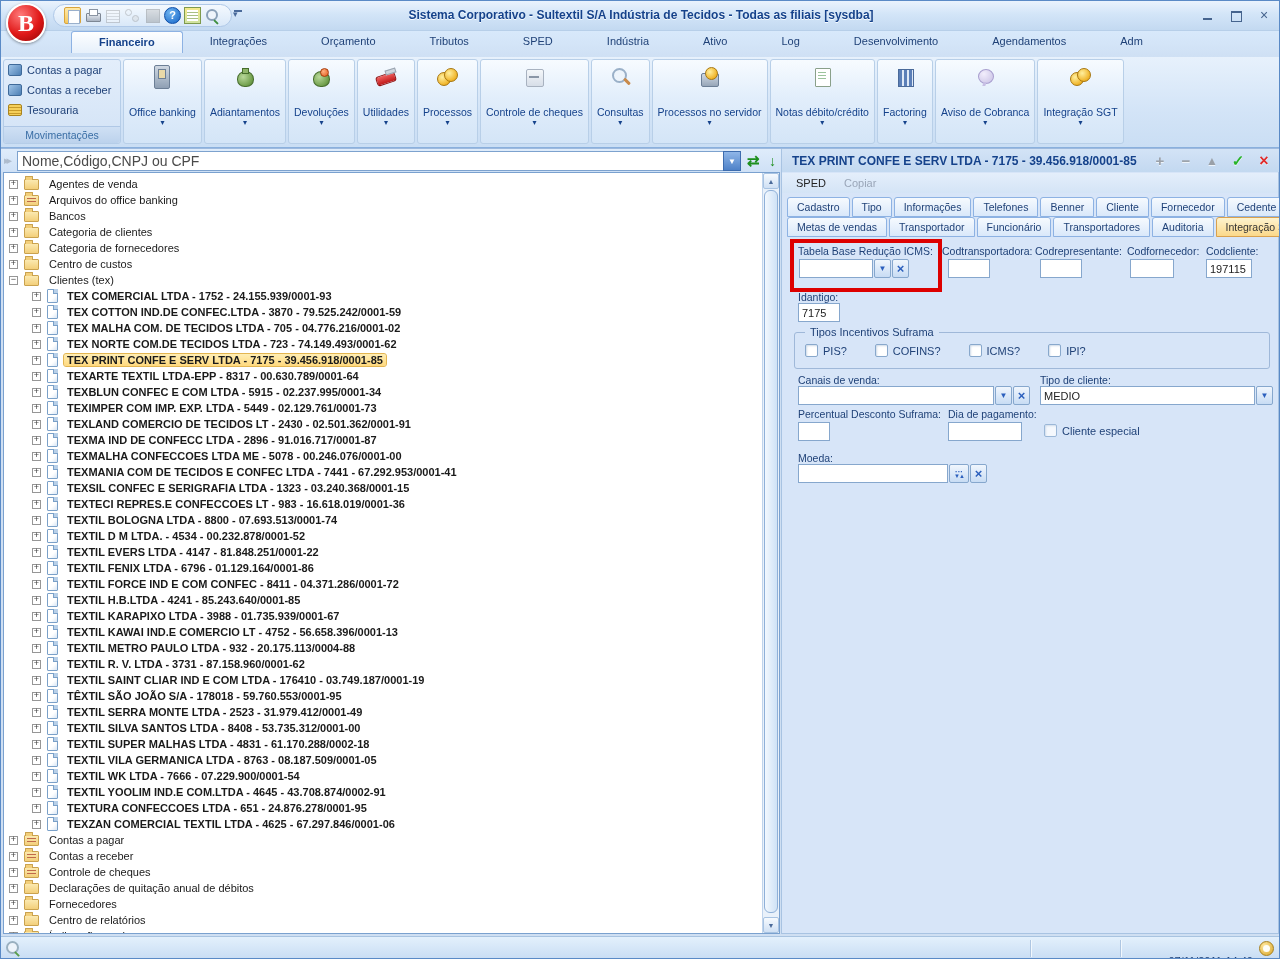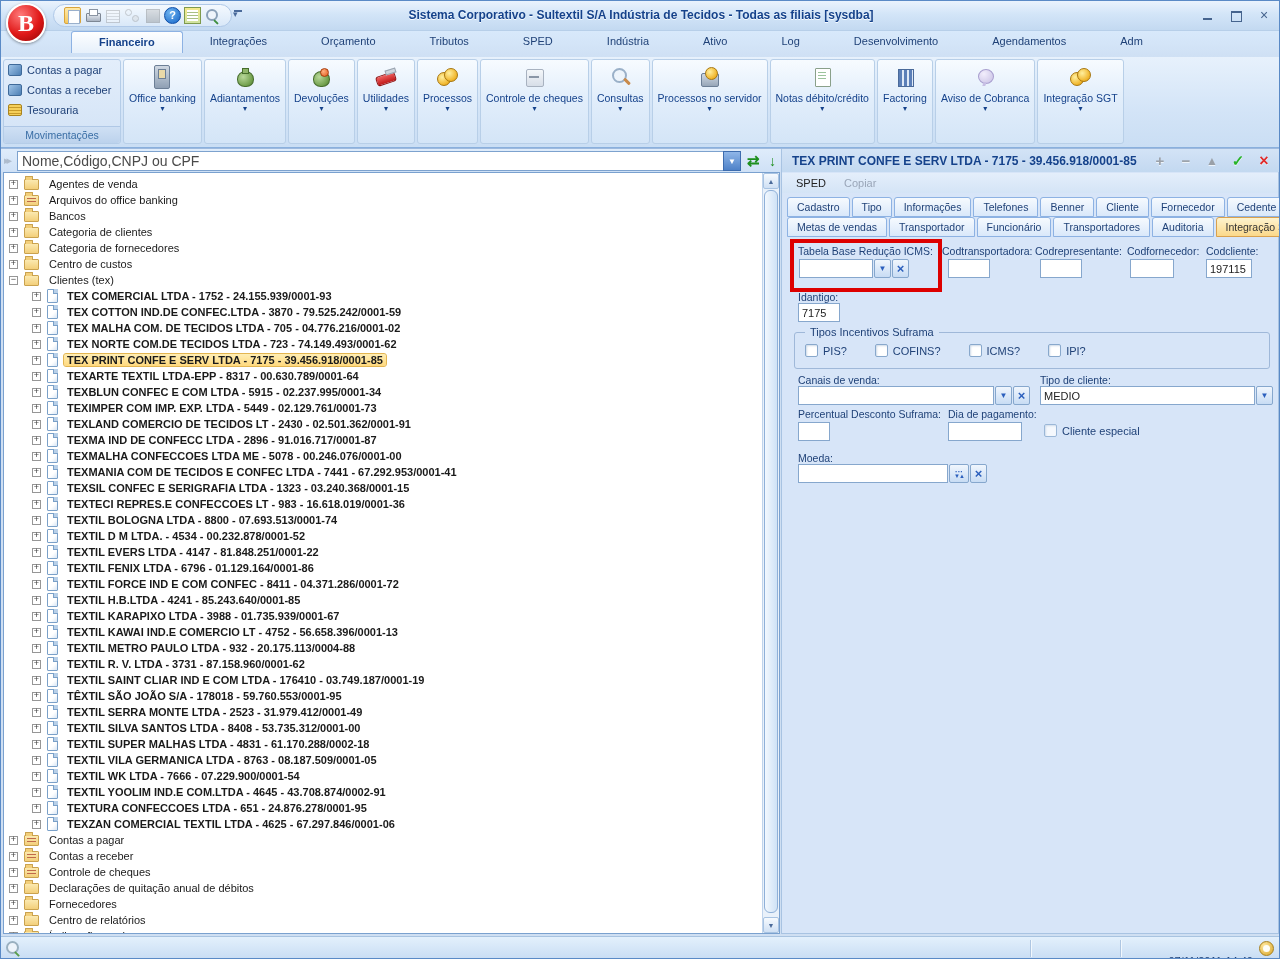--- a/index.html
+++ b/index.html
@@ -59,21 +59,21 @@
     background:linear-gradient(#e3eefb,#d3e3f6);}
   .sitem{display:flex;align-items:center;height:20px;padding-left:4px;color:#1f4177;cursor:default;}
   .si{width:14px;height:12px;margin-right:5px;flex:none;}
   .si-accounts-payable-icon,.si-accounts-receivable-icon{background:linear-gradient(135deg,#9fc4e8,#4d7fb4);border:1px solid #3f6a9a;border-radius:2px;}
   .si-treasury-icon{background:repeating-linear-gradient(#f5cf5a 0 2px,#c89b2a 2px 3px);border:1px solid #a9841f;border-radius:2px;}
   #rside-caption{position:absolute;left:0;right:0;bottom:0;height:17px;line-height:17px;text-align:center;
     color:#3a6ea5;font-size:10.5px;background:linear-gradient(#cfe0f4,#bcd2ec);border-top:1px solid #b0c8e6;border-radius:0 0 3px 3px;}
   #rbuttons{position:absolute;left:122px;top:2px;height:85px;display:flex;gap:2px;}
   .rbtn{min-width:56px;max-width:116px;padding:3px 5px 2px;border:1px solid #b8cfe8;border-radius:3px;
     background:linear-gradient(#f7fbff,#e2eefb 45%,#d4e5f7);display:flex;flex-direction:column;align-items:center;cursor:default;}
-  .rbl{color:#15428b;font-size:10.5px;line-height:12px;text-align:center;}
+  .rbl{color:#15428b;font-size:10.5px;line-height:12px;text-align:center;margin-top:14px;}
   .rarrow{color:#15428b;font-size:8px;line-height:9px;}
   .rarrow::before{content:"▾";}
   .ri{width:26px;height:24px;margin:2px auto 3px;position:relative;flex:none;}
   .ri-coins-icon::before,.ri-coins-icon::after{content:"";position:absolute;width:12px;height:12px;border-radius:50%;
     background:radial-gradient(circle at 35% 35%,#ffef9e,#f0b429 70%,#b97d0c);border:1px solid #a8770f;}
   .ri-coins-icon::before{left:3px;top:7px;}
   .ri-coins-icon::after{left:10px;top:3px;}
   .ri-office-banking-icon{background:linear-gradient(#cfd8e2,#8fa0b4);border:1px solid #6c7f96;border-radius:2px;width:16px;}
   .ri-office-banking-icon::before{content:"";position:absolute;left:3px;top:3px;right:3px;height:8px;background:#e9d9a8;border:1px solid #6c7f96;}
   .ri-money-bag-icon::before{content:"";position:absolute;left:5px;top:6px;width:15px;height:14px;border-radius:50% 50% 45% 45%;

